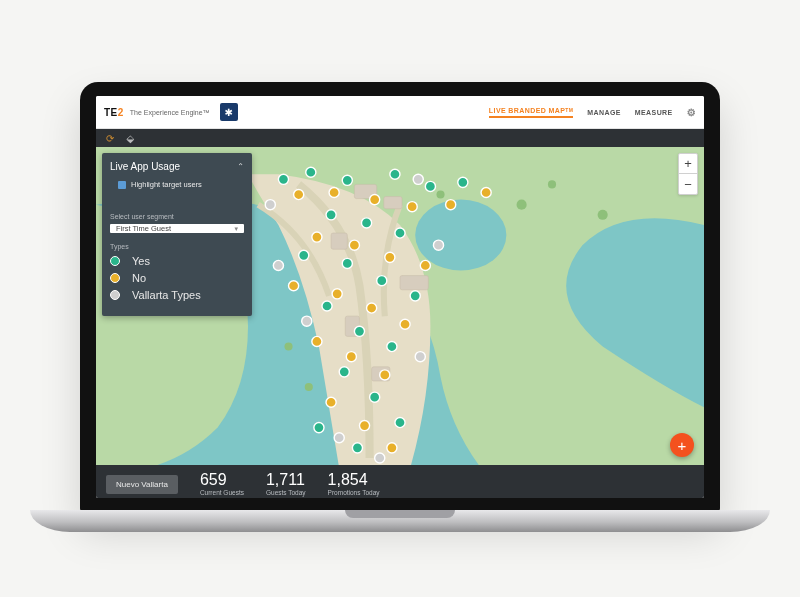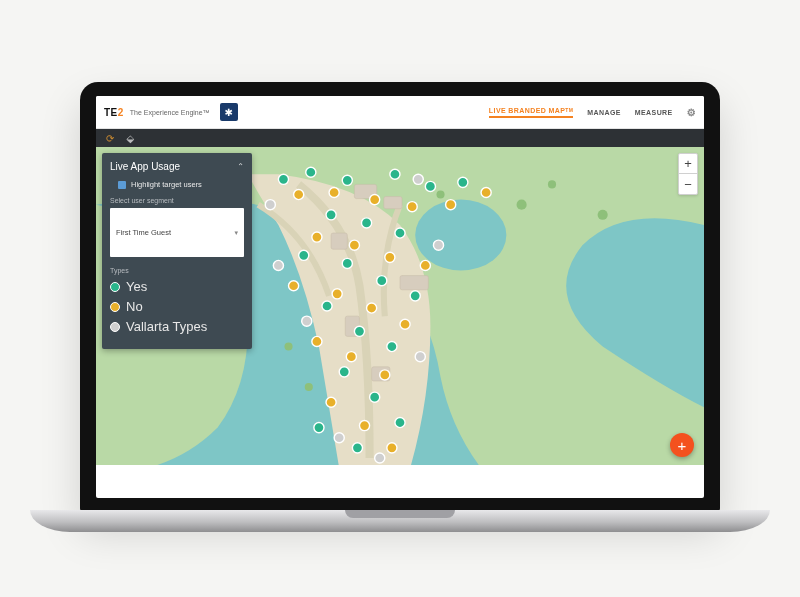--- a/index.html
+++ b/index.html
@@ -91,29 +91,29 @@
 
   
   .panel{
     position:absolute;left:6px;top:6px;width:var(--panel-w);
     background:var(--darkpanel);color:#fff;border-radius:2px;
     padding:8px 8px 10px;font-size:8px;
     box-shadow:0 2px 6px rgba(0,0,0,.3);
   }
   .panel-title{font-size:10px;font-weight:500;margin-bottom:8px;display:flex;align-items:center;justify-content:space-between;gap:44px;}
   .panel-title .chev{font-size:8px;opacity:.8;}
-  .chk-row{display:flex;align-items:center;gap:5px;font-size:7.5px;margin-bottom:8px;color:#E8E8E8;padding-left:8px;}
+  .chk-row{display:flex;align-items:center;gap:5px;font-size:7.5px;margin-bottom:24px;color:#E8E8E8;padding-left:8px;}
   .chk{width:8px;height:8px;background:#5B9BD5;border-radius:1px;}
   .sect-label{font-size:7px;color:var(--text-muted);margin-bottom:4px;}
   .selectbox{
-    background:#fff;color:#444;font-size:7.5px;padding:20px 6px;border-radius:1px;
+    background:#fff;color:#444;font-size:7.5px;padding:0 6px;border-radius:1px;
     display:flex;align-items:center;justify-content:space-between;margin-bottom:10px;cursor:pointer;
   }
   .selectbox .caret{font-size:7px;color:#888;}
-  .legend{display:flex;align-items:center;gap:6px;font-size:13px;margin:5px 0;color:#E8E8E8;}
+  .legend{display:flex;align-items:center;gap:12px;font-size:11px;margin:5px 0;color:#E8E8E8;}
   .dot{width:10px;height:10px;border-radius:50%;border:1.5px solid #fff;}
   .d-teal{background:var(--teal);}
   .d-gold{background:var(--gold);}
   .d-grey{background:var(--grey);}
 
   
   .fab{
     position:absolute;right:10px;bottom:8px;width:24px;height:24px;border-radius:50%;
     background:#F4511E;color:#fff;font-size:15px;display:flex;align-items:center;justify-content:center;
     cursor:pointer;box-shadow:0 2px 5px rgba(0,0,0,.3);
@@ -292,18 +292,33 @@
         </div>
         <div class="legend">
           <span class="dot d-grey"></span>
           <span>Vallarta Types</span>
         </div>
       </div>
 
       <div class="fab">+</div>
     </div>
 
+    <div class="ftr">
+      <span class="loc-chip">Nuevo Vallarta</span>
+      <div class="stat">
+        <span class="num">659</span>
+        <span class="lbl">Current Guests</span>
+      </div>
+      <div class="stat">
+        <span class="num">1,711</span>
+        <span class="lbl">Guests Today</span>
+      </div>
+      <div class="stat">
+        <span class="num">1,854</span>
+        <span class="lbl">Promotions Today</span>
+      </div>
+    </div>
 
   </div>
 </div>
 <div class="laptop-base">
     <div class="laptop-notch"></div>
   </div>
 
 </body></html>

